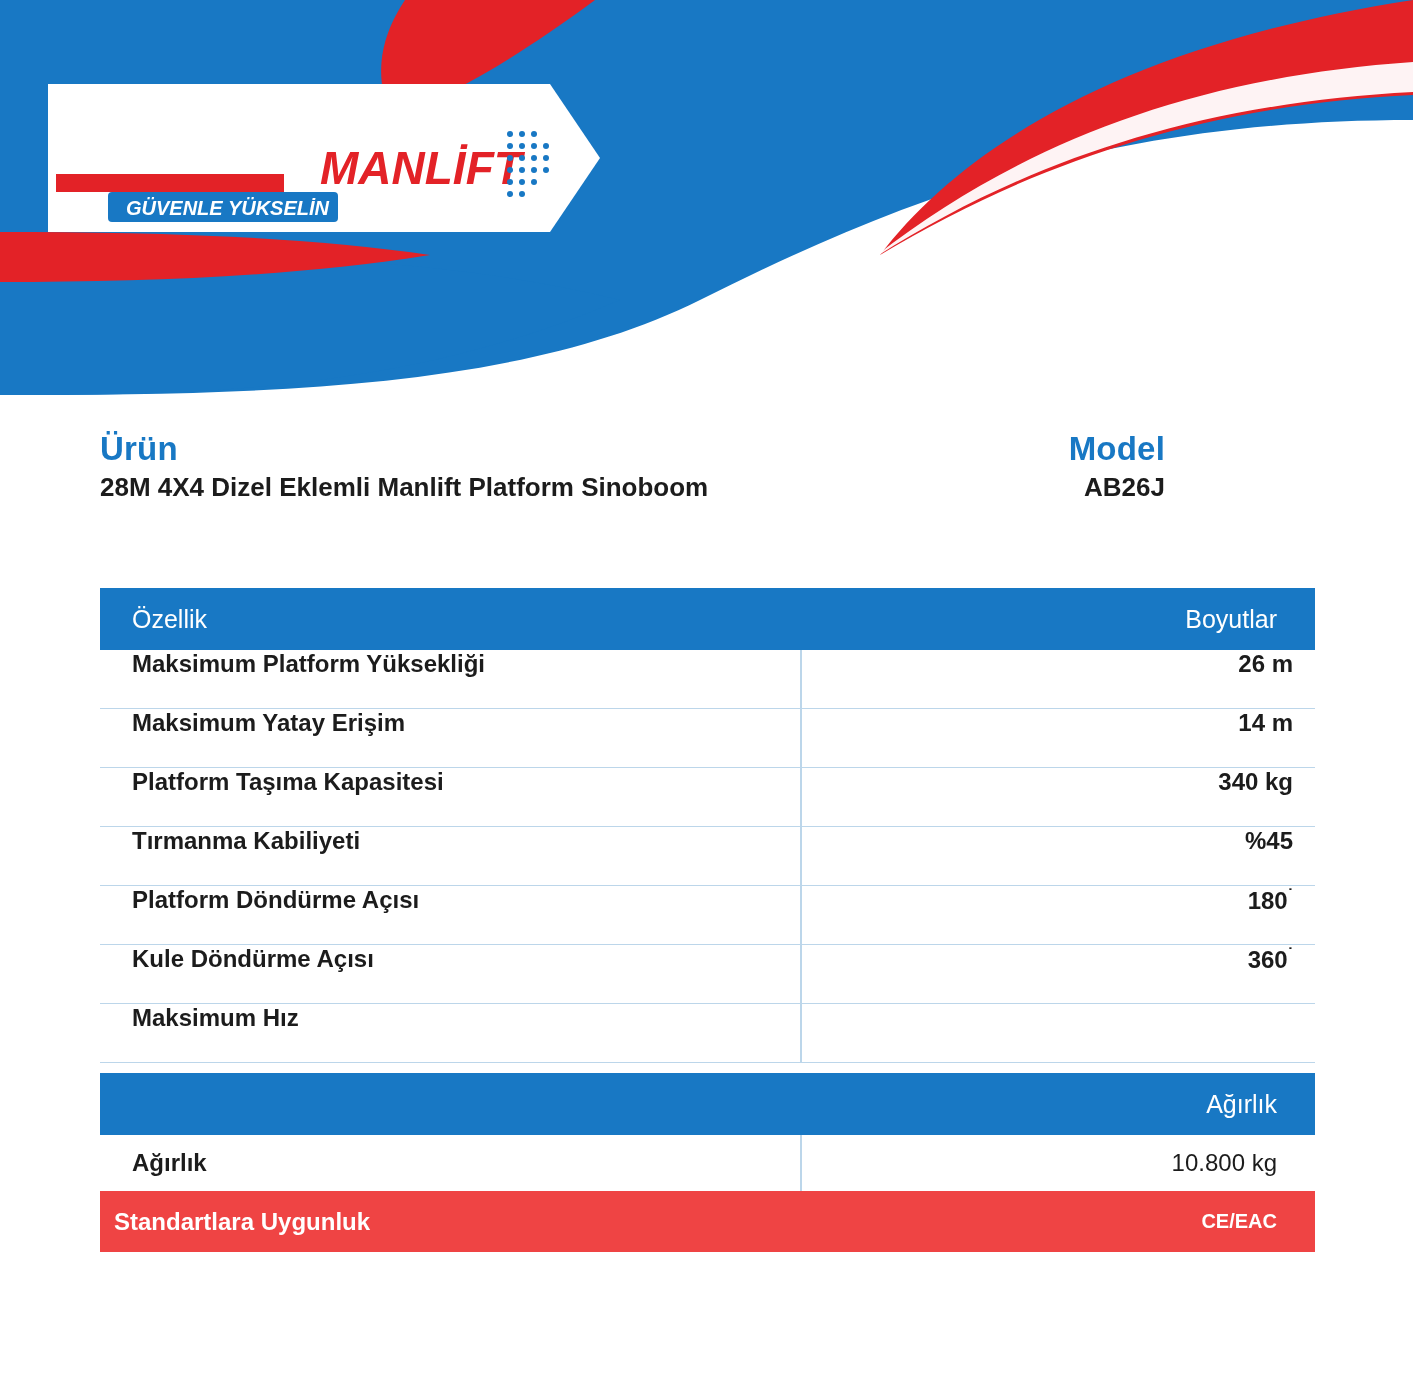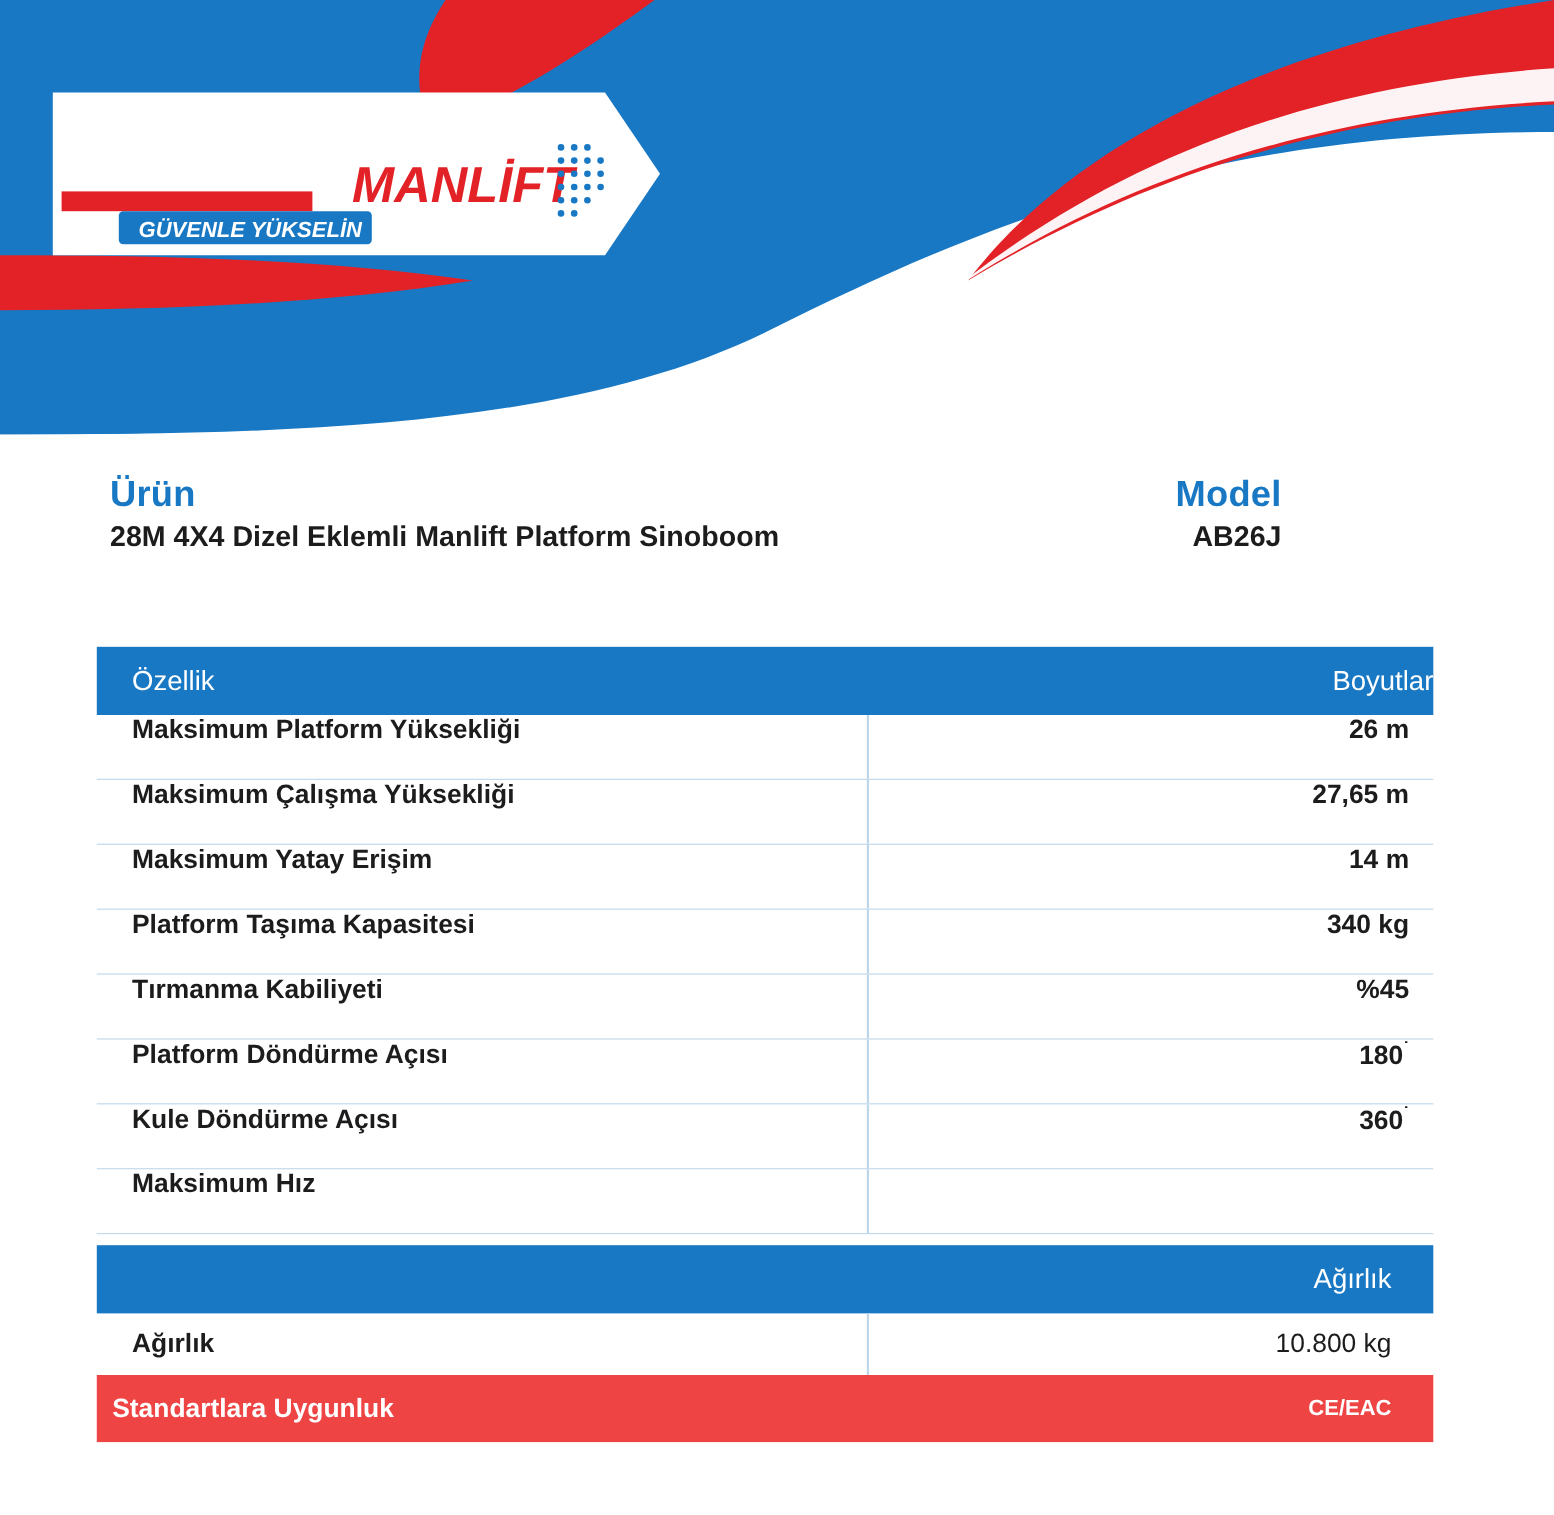--- a/index.html
+++ b/index.html
@@ -64,39 +64,40 @@
     font-weight: bold;
     color: #1c1c1c;
     margin-top: 2px;
     line-height: 1.25;
   }
 
   
   .table {
     position: absolute;
     top: 588px;
-    left: 88px;
+    left: 100px;
     width: 1215px;
   }
 
   .thead {
     display: flex;
     background: #1878c4;
     height: 62px;
     align-items: center;
   }
   .thead .c1 {
     flex: 0 0 700px;
     padding-left: 32px;
     color: #ffffff;
     font-size: 25px;
     font-weight: normal;
   }
   .thead .c2 {
     flex: 1;
+    padding-right: 38px;
     text-align: right;
     color: #ffffff;
     font-size: 25px;
     font-weight: normal;
   }
 
   .trow {
     display: flex;
     height: 59px;
     position: relative;
@@ -292,24 +293,20 @@
     <div class="thead">
       <div class="c1">Özellik</div>
       <div class="c2">Boyutlar</div>
     </div>
 
     <div class="trow">
       <div class="c1">Maksimum Platform Yüksekliği</div>
       <div class="c2">26 m</div>
     </div>
     <div class="trow">
-      <div class="c1">Maksimum Çalışma Yüksekliği</div>
-      <div class="c2">27,65 m</div>
-    </div>
-    <div class="trow">
       <div class="c1">Maksimum Yatay Erişim</div>
       <div class="c2">14 m</div>
     </div>
     <div class="trow">
       <div class="c1">Platform Taşıma Kapasitesi</div>
       <div class="c2">340 kg</div>
     </div>
     <div class="trow">
       <div class="c1">Tırmanma Kabiliyeti</div>
       <div class="c2">%45</div>

